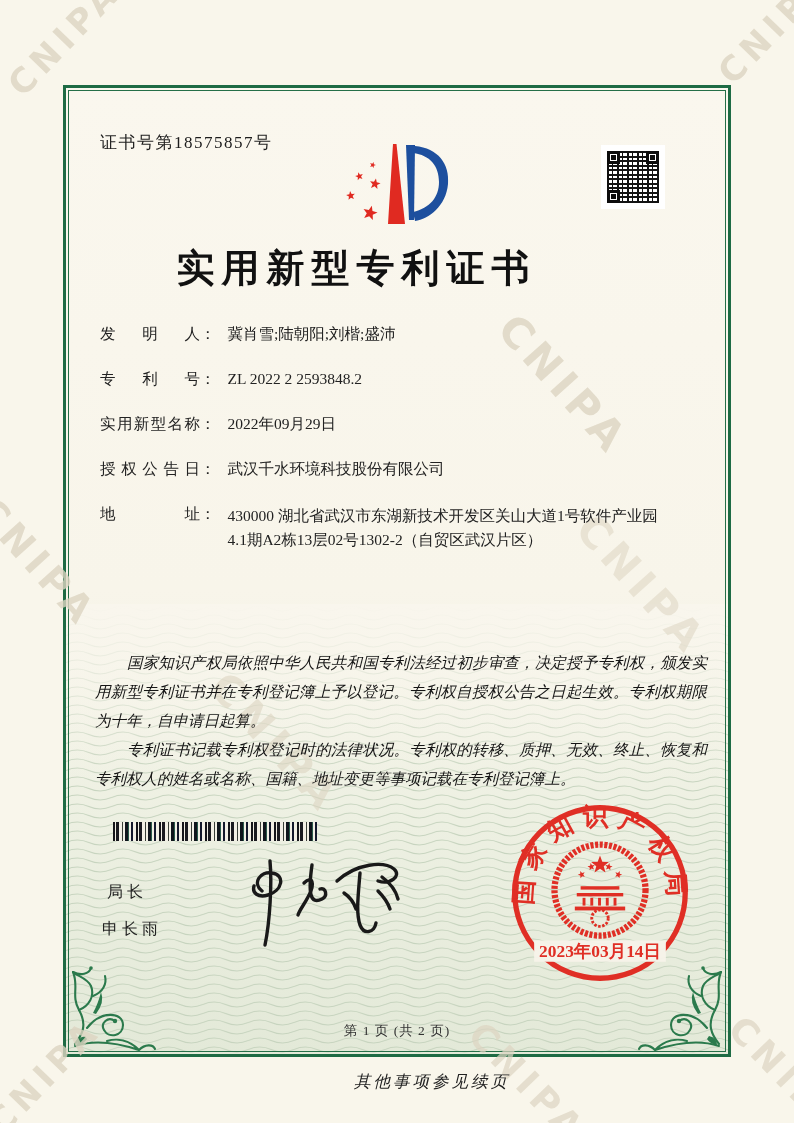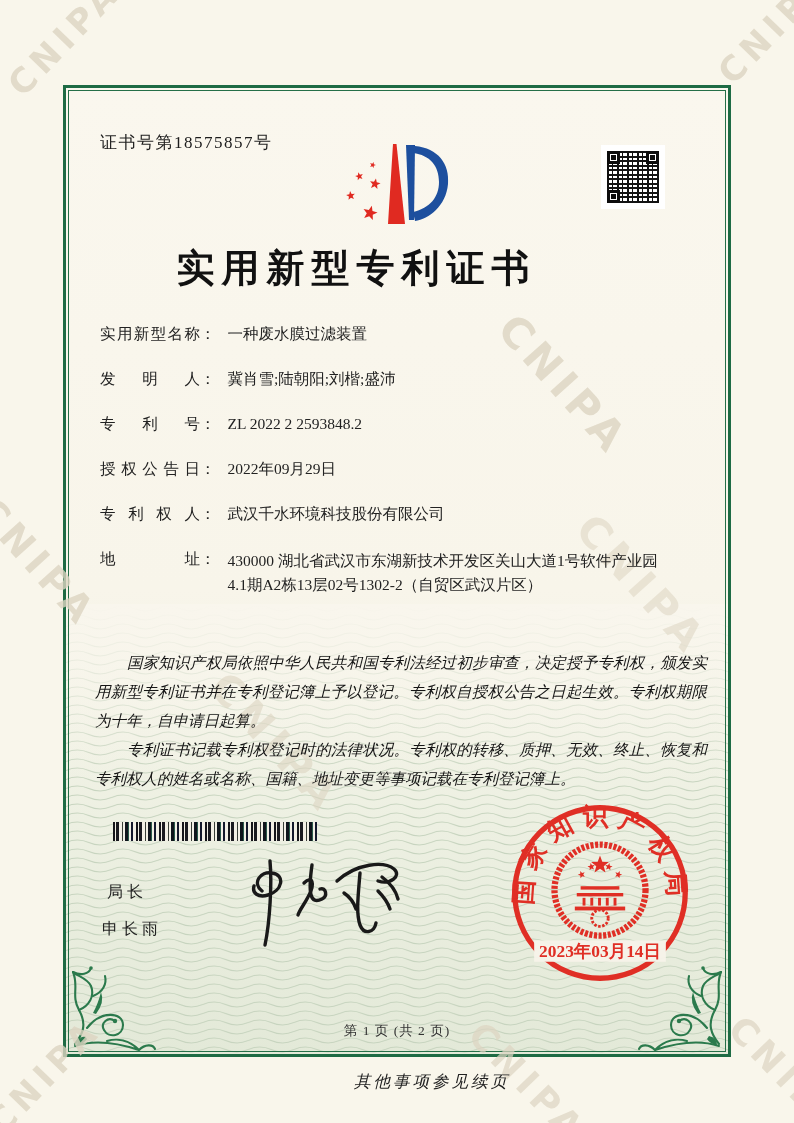--- a/index.html
+++ b/index.html
@@ -179,33 +179,30 @@
     <div class="qf bl">
         <i></i>
       </div>
   </div>
 </div>
 
 <div class="title">实用新型专利证书</div>
 
 <div class="fields">
   <div class="row">
-    <span class="lbl">实用新型名称</span><span class="colon">：</span><span class="val">一种废水膜过滤装置</span>
-  </div>
-  <div class="row">
     <span class="lbl">发明人</span><span class="colon">：</span><span class="val">冀肖雪;陆朝阳;刘楷;盛沛</span>
   </div>
   <div class="row">
     <span class="lbl">专利号</span><span class="colon">：</span><span class="val">ZL 2022 2 2593848.2</span>
   </div>
   <div class="row">
-    <span class="lbl">授权公告日</span><span class="colon">：</span><span class="val">2022年09月29日</span>
-  </div>
-  <div class="row">
-    <span class="lbl">专利权人</span><span class="colon">：</span><span class="val">武汉千水环境科技股份有限公司</span>
+    <span class="lbl">实用新型名称</span><span class="colon">：</span><span class="val">2022年09月29日</span>
+  </div>
+  <div class="row">
+    <span class="lbl">授权公告日</span><span class="colon">：</span><span class="val">武汉千水环境科技股份有限公司</span>
   </div>
   <div class="row addr">
     <span class="lbl">地址</span><span class="colon">：</span><span class="val">430000 湖北省武汉市东湖新技术开发区关山大道1号软件产业园4.1期A2栋13层02号1302-2（自贸区武汉片区）</span>
   </div>
 </div>
 
 <div class="paras">
   <p>国家知识产权局依照中华人民共和国专利法经过初步审查，决定授予专利权，颁发实用新型专利证书并在专利登记簿上予以登记。专利权自授权公告之日起生效。专利权期限为十年，自申请日起算。</p>
   <p>专利证书记载专利权登记时的法律状况。专利权的转移、质押、无效、终止、恢复和专利权人的姓名或名称、国籍、地址变更等事项记载在专利登记簿上。</p>
 </div>

